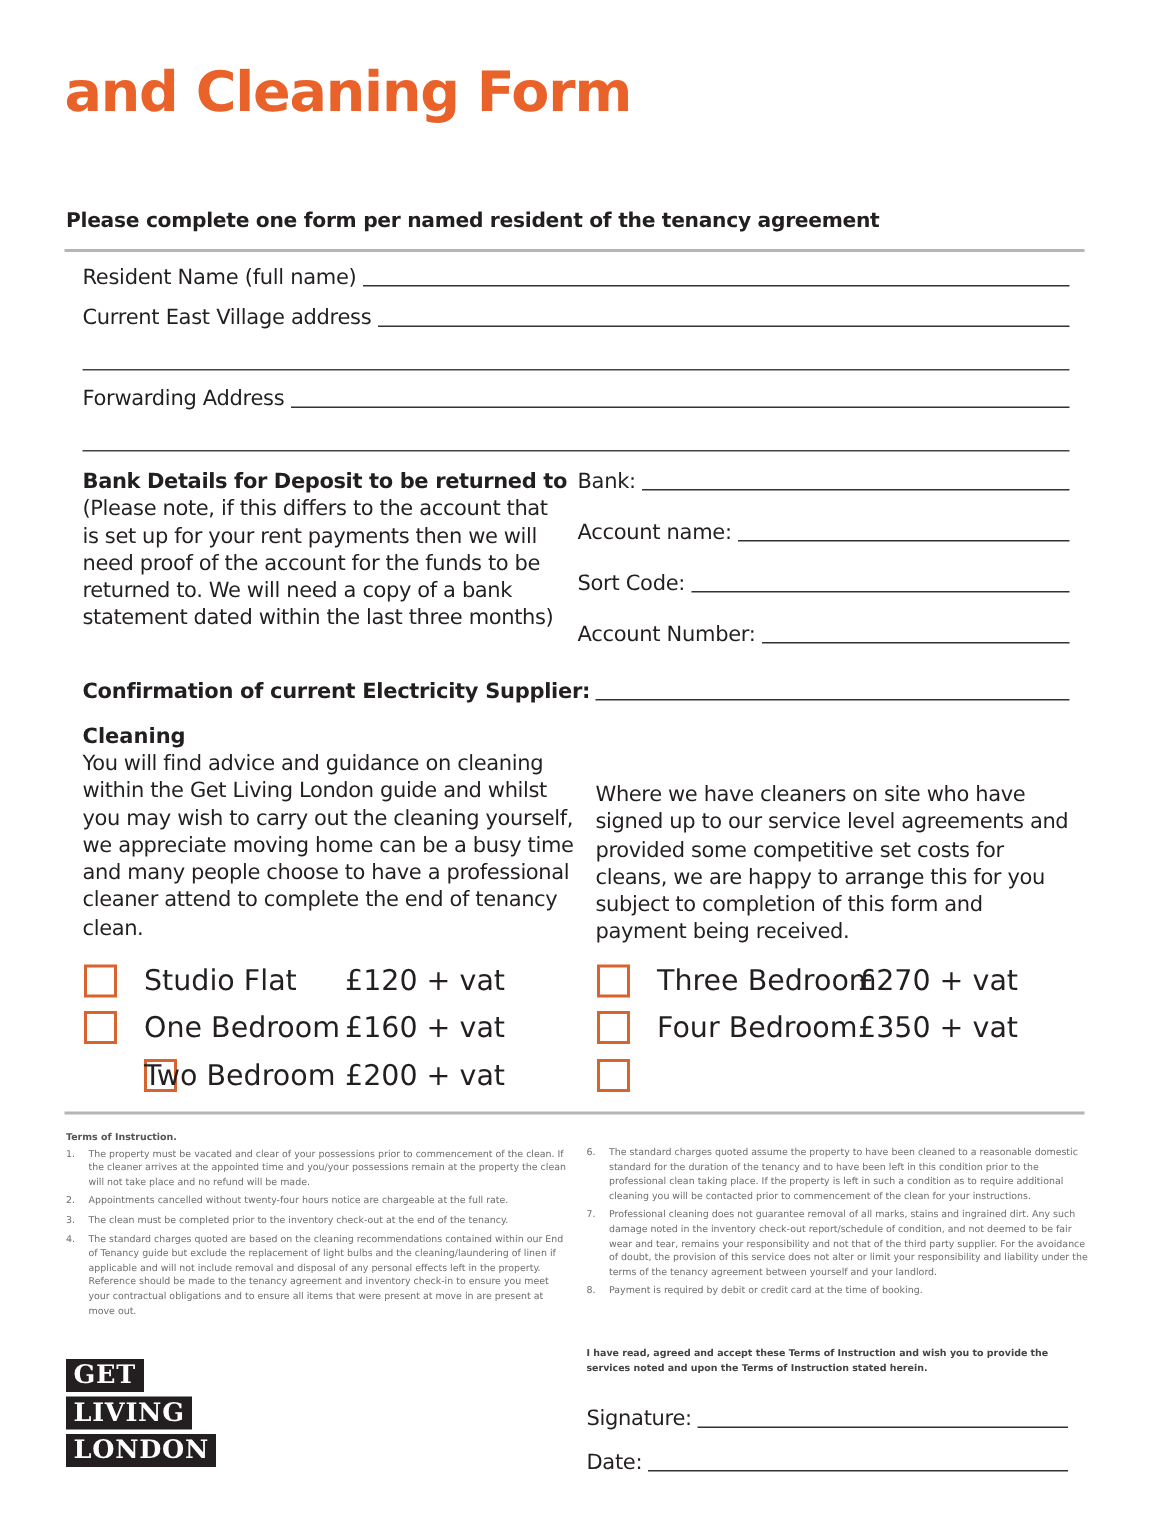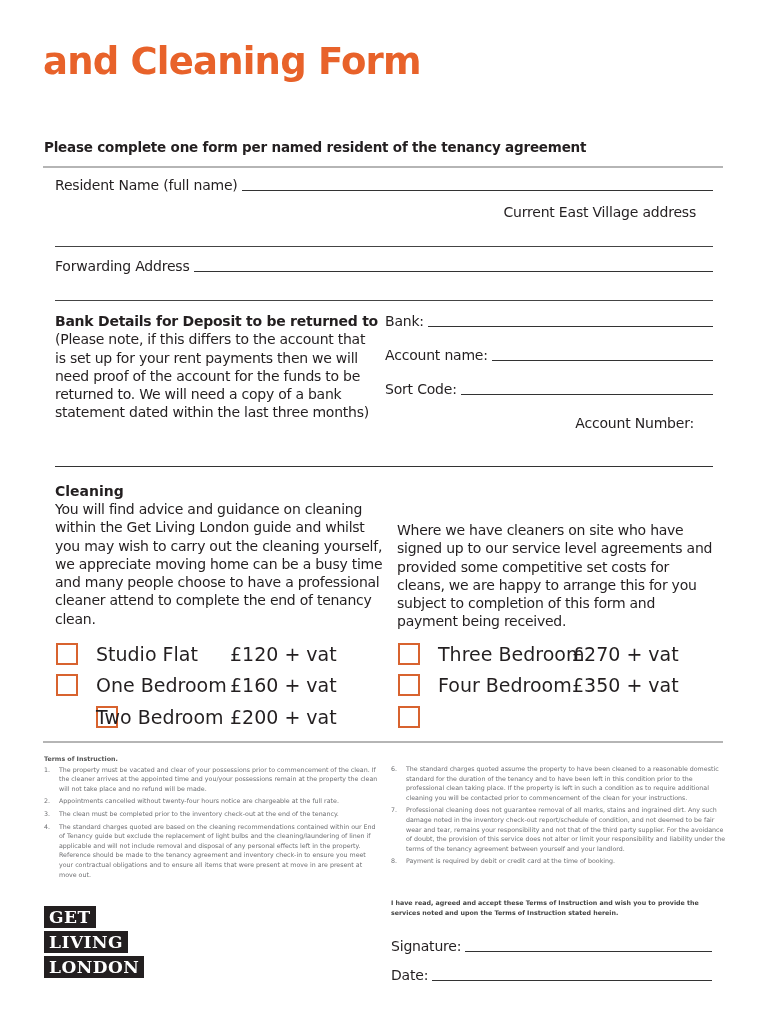--- a/index.html
+++ b/index.html
@@ -63,21 +63,21 @@
 <div class="title">
   <div>and Cleaning Form</div>
 </div>
 <div class="subtitle">Please complete one form per named resident of the tenancy agreement</div>
 <div class="rule" style="top:166px;"></div>
 
 <div class="field-row" style="left:55px; top:177px; width:658px;">
   <span class="lbl">Resident Name (full name)</span>
   <span class="line"></span>
 </div>
-<div class="field-row" style="left:42px; top:204px; width:658px;flex-direction:column;">
+<div class="field-row" style="left:55px; top:204px; width:658px;">
   <span class="lbl">Current East Village address</span>
   <span class="line"></span>
 </div>
 <div class="blank-line" style="left:55px; top:246px; width:658px;"></div>
 <div class="field-row" style="left:55px; top:258px; width:658px;">
   <span class="lbl">Forwarding Address</span>
   <span class="line"></span>
 </div>
 <div class="blank-line" style="left:55px; top:300px; width:658px;"></div>
 
@@ -90,26 +90,27 @@
   <span class="line"></span>
 </div>
 <div class="field-row" style="left:385px; top:347px; width:328px;">
   <span class="lbl">Account name:</span>
   <span class="line"></span>
 </div>
 <div class="field-row" style="left:385px; top:381px; width:328px;">
   <span class="lbl">Sort Code:</span>
   <span class="line"></span>
 </div>
-<div class="field-row" style="left:370px; top:415px; width:328px;flex-direction:column;">
+<div class="field-row" style="left:385px; top:415px; width:328px;">
   <span class="lbl">Account Number:</span>
   <span class="line"></span>
 </div>
 
 <div class="field-row" style="left:55px; top:453px; width:658px;">
+  <span class="lbl bold">Confirmation of current Electricity Supplier:</span>
   <span class="line"></span>
 </div>
 
 <div class="cleaning-head">Cleaning</div>
 <div class="para" style="left:55px; top:500px; width:332px;">You will find advice and guidance on cleaning within the Get Living London guide and whilst you may wish to carry out the cleaning yourself, we appreciate moving home can be a busy time and many people choose to have a professional cleaner attend to complete the end of tenancy clean.</div>
 <div class="para" style="left:397px; top:500px; width:318px;margin-top:21px;">Where we have cleaners on site who have signed up to our service level agreements and provided some competitive set costs for cleans, we are happy to arrange this for you subject to completion of this form and payment being received.</div>
 
 <div class="opt" style="left:56px; top:642px; width:300px; height:24px;">
   <span class="cb"></span>
   <span class="name">Studio Flat</span>

